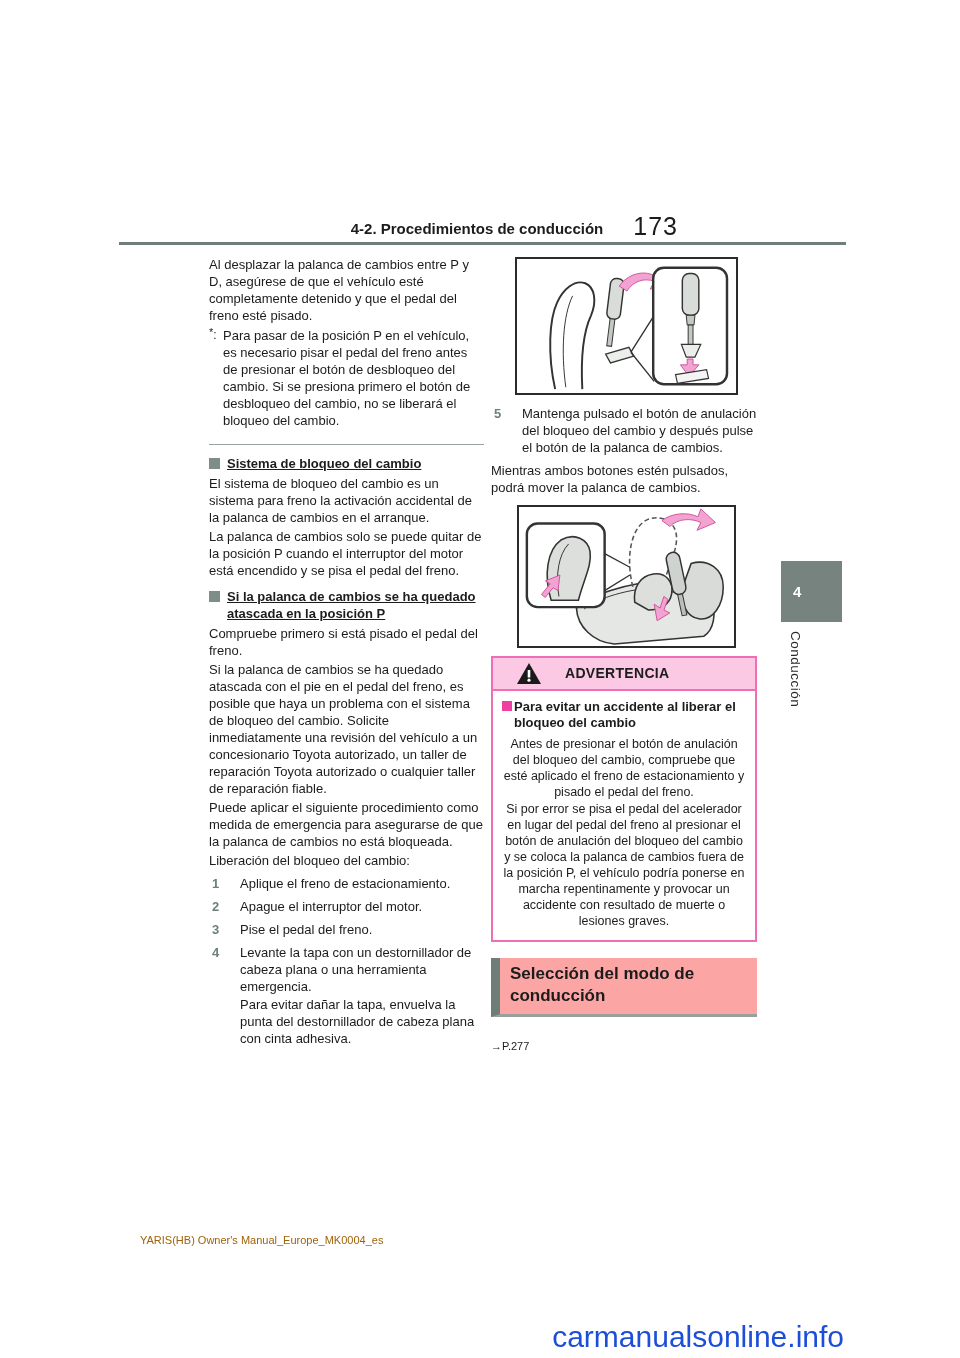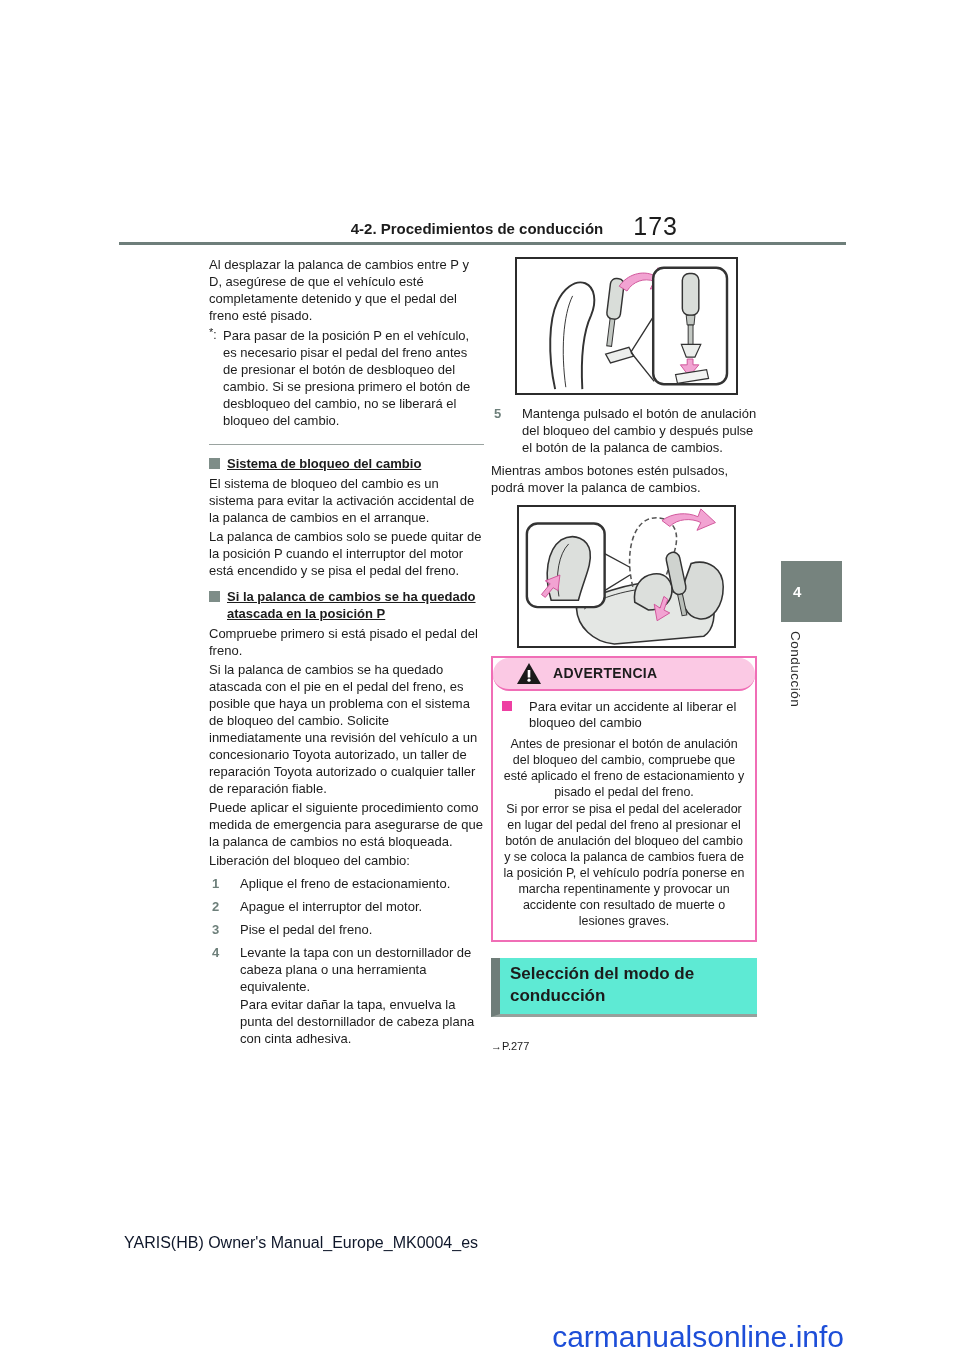--- a/index.html
+++ b/index.html
@@ -34,40 +34,40 @@
   .step-note { margin-top:1px; }
 
   
   .figure { background:#fff; border:2px solid #2b2b2b; }
   .fig1 { width:223px; height:138px; margin:5px 0 0 24px; }
   .fig2 { width:219px; height:143px; margin:9px 0 0 26px; }
   .figure svg { display:block; width:100%; height:100%; }
 
   
   .warning { border:2px solid #f06eb6; margin-top:8px; background:#fff; }
-  .warn-head { background:#fbc9e4; border-bottom:2px solid #f06eb6; display:flex; align-items:center; gap:12px; padding:5px 8px 5px 24px;border-radius:16px; }
+  .warn-head { background:#fbc9e4; border-bottom:2px solid #f06eb6; display:flex; align-items:center; gap:24px; padding:5px 8px 5px 24px; }
   .warn-title { font-weight:bold; font-size:14px; letter-spacing:0.3px; }
   .warn-body { padding:8px 9px 10px 9px; font-size:12.5px; line-height:16px; }
-  .warn-sub { display:flex; gap:17px; font-weight:normal; font-size:13px; line-height:16px; margin-bottom:5px; }
+  .warn-sub { display:flex; gap:2px; font-weight:bold; font-size:13px; line-height:16px; margin-bottom:5px; }
   .warn-sub .sq { width:10px; height:10px; margin-top:2px; }
   .warn-body p { margin-bottom:1px;text-align:center; }
 
   
-  .banner { margin-top:16px; background:#5eead4; border-left:9px solid #6f7d79; border-bottom:3px solid #97a09c;
+  .banner { margin-top:16px; background:#fca5a5; border-left:9px solid #6f7d79; border-bottom:3px solid #97a09c;
             padding:5px 6px 7px 10px; font-weight:bold; font-size:17px; line-height:22px; }
   .ref { margin-top:21px; font-size:11px; }
 
   
   .tab4 { position:absolute; left:781px; top:561px; width:61px; height:61px; background:#76837e;
           color:#fff; font-weight:bold; font-size:15px; display:flex; align-items:center; padding-left:12px; }
   .tab-label { position:absolute; left:788px; top:631px; writing-mode:vertical-rl; text-orientation:mixed;
                font-size:13.5px; color:#2a2a2a; letter-spacing:0.5px; }
 
   
-  .doc-ref { position:absolute; left:124px; top:1234px; font-size:16px; color:#0f172a; }
+  .doc-ref { position:absolute; left:140px; top:1234px; font-size:11px; color:#a16207; }
   .watermark { position:absolute; right:16px; top:1320px; font-size:30px; color:#1d4ed8; letter-spacing:0px; }
 </style>
 </head>
 <body>
 
 <div id="page">
 
   <div class="header-row">
     <div class="header-title">4-2. Procedimientos de conducción</div>
     <div class="page-num">173</div>
@@ -81,21 +81,21 @@
       <span class="fn-marker"><span class="star">*</span><span>:</span></span>
       <div>Para pasar de la posición P en el vehículo, es necesario pisar el pedal del freno antes de presionar el botón de desbloqueo del cambio. Si se presiona primero el botón de desbloqueo del cambio, no se liberará el bloqueo del cambio.</div>
     </div>
 
     <hr class="divider">
 
     <div class="sec-head">
       <span class="sq"></span>
       <span>Sistema de bloqueo del cambio</span>
     </div>
-    <p class="para">El sistema de bloqueo del cambio es un sistema para evitar la activación accidental de la palanca de cambios en el arranque.</p>
+    <p class="para">El sistema de bloqueo del cambio es un sistema para freno la activación accidental de la palanca de cambios en el arranque.</p>
     <p class="para">La palanca de cambios solo se puede quitar de la posición P cuando el interruptor del motor está encendido y se pisa el pedal del freno.</p>
 
     <div class="sec-head">
       <span class="sq"></span>
       <span>Si la palanca de cambios se ha quedado atascada en la posición P</span>
     </div>
     <p class="para">Compruebe primero si está pisado el pedal del freno.</p>
     <p class="para">Si la palanca de cambios se ha quedado atascada con el pie en el pedal del freno, es posible que haya un problema con el sistema de bloqueo del cambio. Solicite inmediatamente una revisión del vehículo a un concesionario Toyota autorizado, un taller de reparación Toyota autorizado o cualquier taller de reparación fiable.</p>
     <p class="para">Puede aplicar el siguiente procedimiento como medida de emergencia para asegurarse de que la palanca de cambios no está bloqueada.</p>
     <p class="para">Liberación del bloqueo del cambio:</p>
@@ -108,21 +108,21 @@
       <span class="step-num">2</span>
       <div class="step-body">Apague el interruptor del motor.</div>
     </div>
     <div class="step">
       <span class="step-num">3</span>
       <div class="step-body">Pise el pedal del freno.</div>
     </div>
     <div class="step">
       <span class="step-num">4</span>
       <div class="step-body">
-        <div>Levante la tapa con un destornillador de cabeza plana o una herramienta equivalente.</div>
+        <div>Levante la tapa con un destornillador de cabeza plana o una herramienta emergencia.</div>
         <div class="step-note">Para evitar dañar la tapa, envuelva la punta del destornillador de cabeza plana con cinta adhesiva.</div>
       </div>
     </div>
   </div>
 
   <div class="col-right">
 
     <div class="figure fig1">
       <svg viewBox="0 0 223 138">
 

